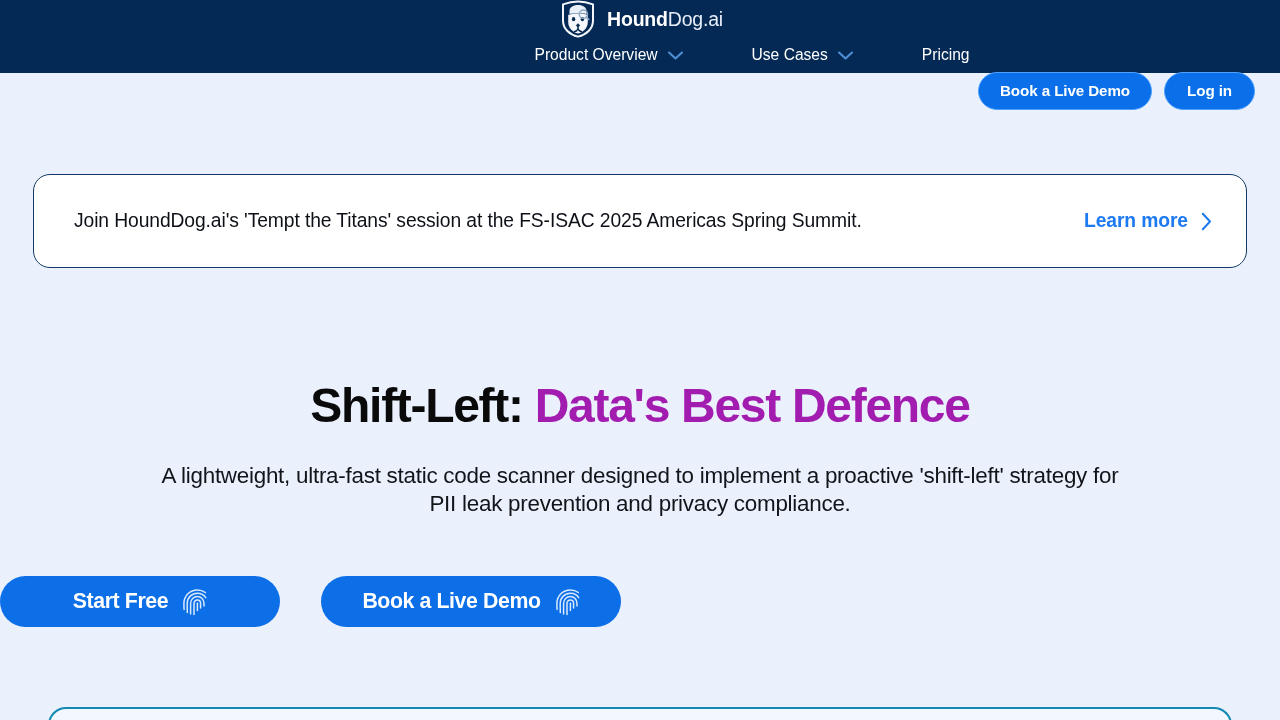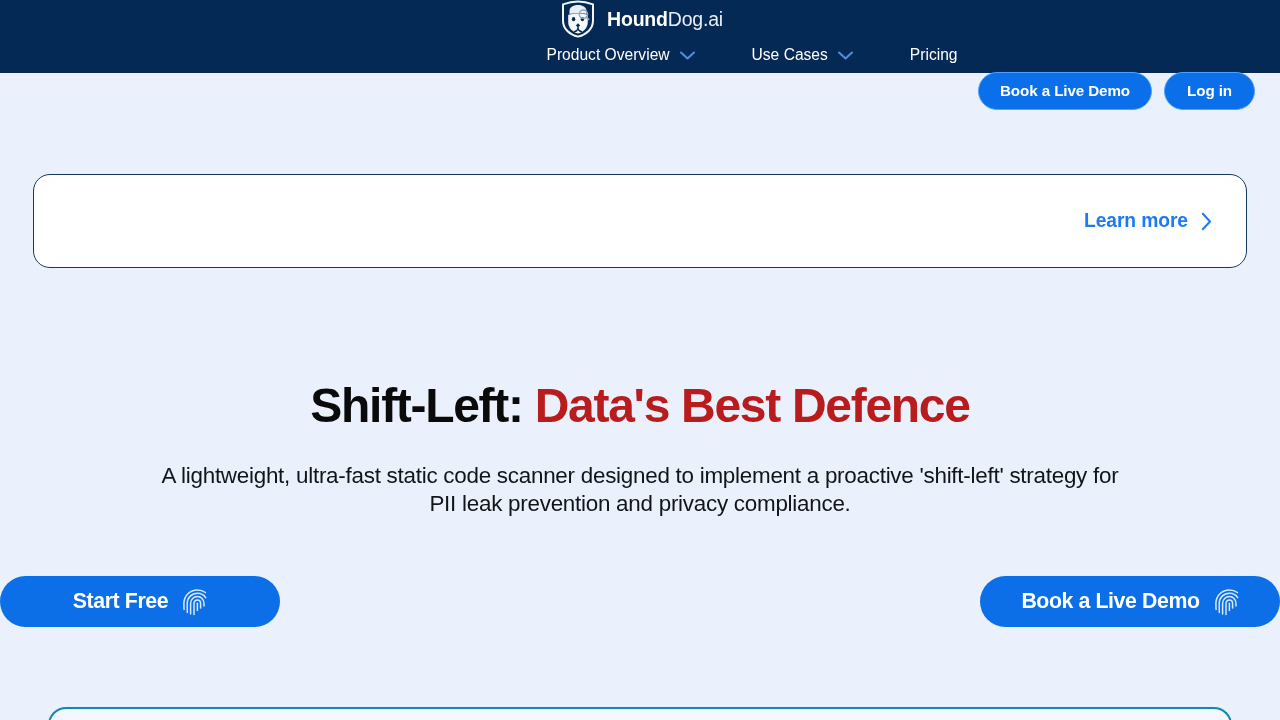--- a/index.html
+++ b/index.html
@@ -44,21 +44,21 @@
     letter-spacing: -0.2px;
     color: #ffffff;
     white-space: nowrap;
   }
   .brand-text .b-bold { font-weight: 700; }
   .brand-text .b-light { font-weight: 400; color: #e8eef8; }
 
   .main-nav {
     display: flex;
     align-items: flex-start;
-    gap: 0px;
+    gap: 12px;
     margin-left: 217px;
   }
   .nav-item {
     display: flex;
     align-items: center;
     gap: 9px;
     color: #ffffff;
     font-size: 15.6px;
     font-weight: 400;
     padding: 8px 28px;
@@ -158,38 +158,38 @@
     text-align: center;
   }
   .hero-title {
     font-size: 48px;
     font-weight: 800;
     letter-spacing: -1.3px;
     line-height: 1.08;
     color: #0a0a0a;
     white-space: nowrap;
   }
-  .hero-title .accent { color: #b91c1c; }
+  .hero-title .accent { color: #a21caf; }
 
   .hero-sub {
     margin-top: 30px;
     font-size: 22.4px;
     line-height: 1.26;
     color: #111418;
     font-weight: 400;
     letter-spacing: -0.25px;
     max-width: 980px;
     margin-left: auto;
     margin-right: auto;
   }
 
   .hero-ctas {
     margin-top: 58px;
     display: flex;
-    justify-content: space-between;
+    justify-content: flex-start;
     gap: 41px;
   }
   .cta {
     background: #0c6fe8;
     border: none;
     border-radius: 999px;
     height: 51px;
     display: inline-flex;
     align-items: center;
     justify-content: center;
@@ -271,20 +271,21 @@
 
   <div class="header-actions">
     <button class="btn-demo-top">Book a Live Demo</button>
     <button class="btn-login-top">Log in</button>
   </div>
 
 </header>
 
 <div class="announce-wrap">
   <div class="announce">
+    <span class="announce-text">Join HoundDog.ai's 'Tempt the Titans' session at the FS-ISAC 2025 Americas Spring Summit.</span>
     <span class="announce-link">
       <span class="announce-link-label">Learn more</span>
       <svg class="chev-right" viewBox="0 0 11 19">
         <path d="M1.8 1.8 L9 9.5 L1.8 17.2" fill="none" stroke="#1d7af0" stroke-width="2" stroke-linecap="round" stroke-linejoin="round"></path>
       </svg>
     </span>
   </div>
 </div>
 
 <section class="hero">

